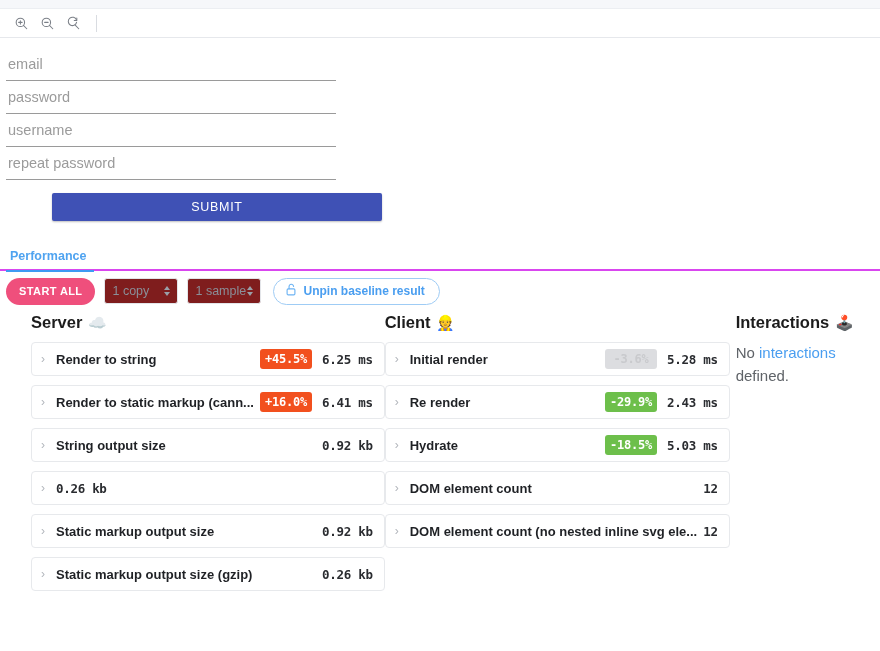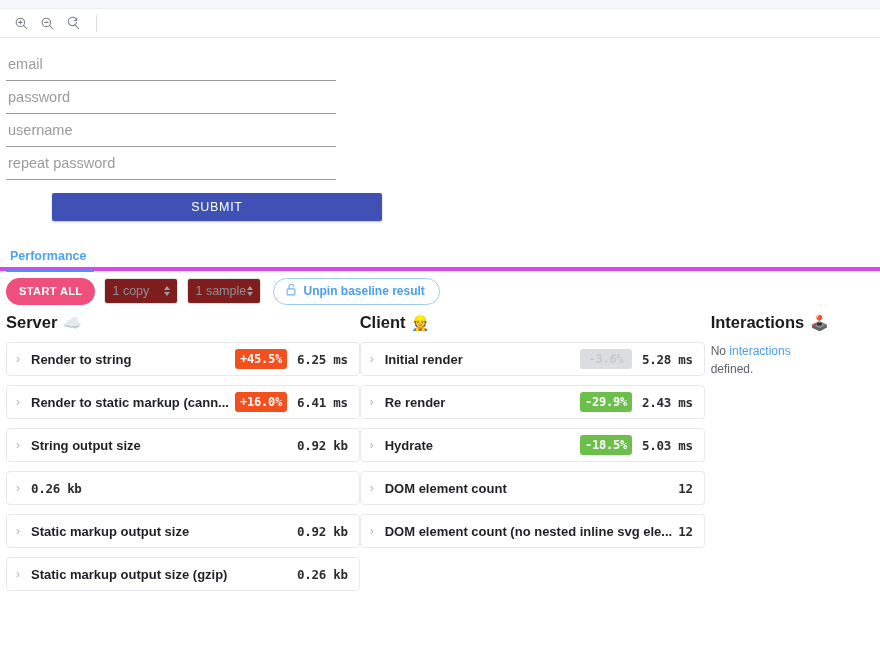--- a/index.html
+++ b/index.html
@@ -72,21 +72,21 @@
     font-weight: 500;
     cursor: pointer;
     box-shadow: 0 1px 2px rgba(0,0,0,.25);
     margin-left: 46px;
   }
 
   
   .tabs {
     position: absolute; left: 0; top: 240px;
     width: 880px; height: 31px;
-    border-bottom: 4px solid #d946ef;
+    border-bottom: 2px solid #d946ef;
   }
   .tab {
     position: absolute; left: 6px; top: 0;
     height: 31px;
     padding: 0 8px 0 4px;
     display: flex; align-items: center;
     font-size: 12.5px; font-weight: 700;
     color: #4fa3f0;
     cursor: pointer;
   }
@@ -155,20 +155,21 @@
     display: flex; align-items: center; gap: 6px;
     cursor: pointer;
     font-family: "Liberation Sans", sans-serif;
   }
 
   
   .columns {
     position: absolute; left: 0; top: 312px;
     width: 708px;
     display: flex;
+    padding-left: 25px;
   }
   .col { position: relative; }
   .col-server { width: 374px; padding-left: 6px; }
   .col-client { width: 368px; }
   .col-inter { width: 138px; padding-left: 6px; }
 
   .col-title {
     font-size: 16.5px; font-weight: 700;
     color: #1c1c1c;
     display: flex; align-items: center; gap: 6px;
@@ -225,21 +226,21 @@
     font-family: "DejaVu Sans Mono", monospace;
     font-size: 12.5px;
     font-weight: 700;
     color: #2a2c30;
     letter-spacing: -0.3px;
     text-align: right;
     white-space: pre;
   }
 
   .inter-note {
-    font-size: 12px;
+    font-size: 15px;
     color: #5f6368;
     line-height: 1.5;
   }
   .inter-note a {
     color: #4a9ef0;
     text-decoration: none;
   }
 </style>
 </head>
 <body>

